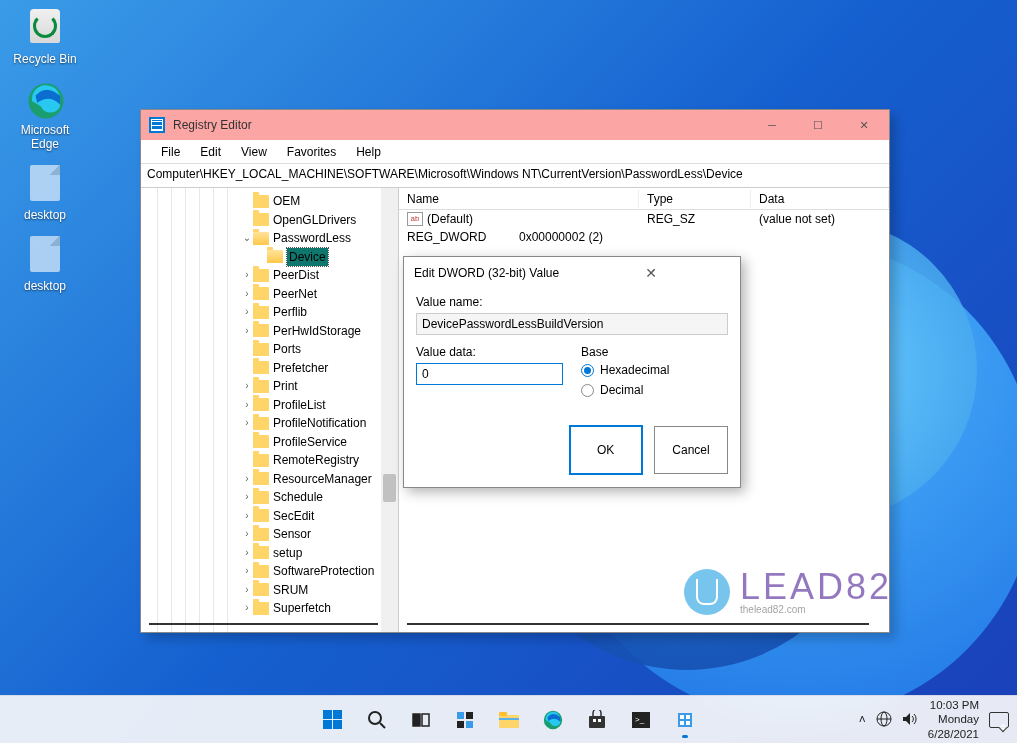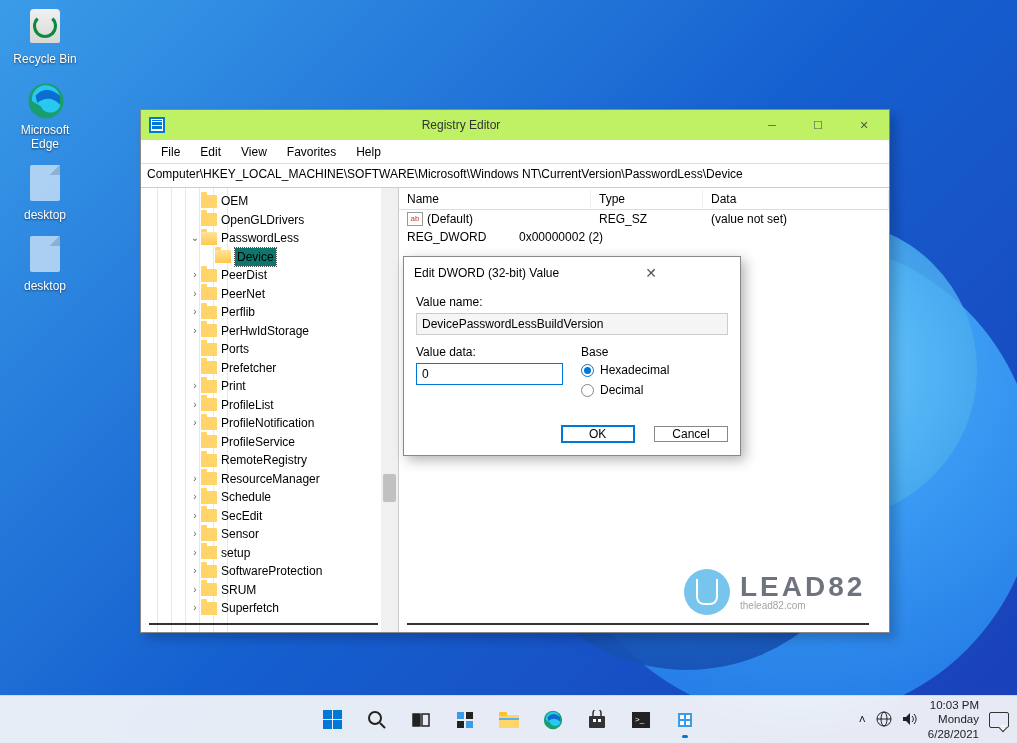--- a/index.html
+++ b/index.html
@@ -18,53 +18,53 @@
 .dicon .ico { width: 40px; height: 40px; margin: 0 auto 3px; position: relative; }
 .recycle { background: linear-gradient(#f0f0f0,#d8d8d8); border-radius: 4px 4px 2px 2px; width: 30px; height: 34px; margin: 3px auto; position: relative; }
 .recycle::before { content: ""; position: absolute; top: 5px; left: 50%; transform: translateX(-50%); width: 18px; height: 18px; border: 3px solid #0a8a3a; border-radius: 50%; border-top-color: transparent; }
 .edge-icon { position: relative; }
 .edge-icon svg { width: 42px; height: 42px; }
 .txt-icon { width: 30px; height: 36px; background: white; border-radius: 2px; margin: 2px auto; position: relative; opacity: .6; }
 .txt-icon::before { content:""; position:absolute; top:0; right:0; width:10px; height:10px; background: linear-gradient(135deg, transparent 50%, #ccc 50%); }
 
 
 .regedit { position: absolute; top: 109px; left: 140px; width: 750px; height: 524px; background: #fff; border: 1px solid #888; box-shadow: 6px 6px 10px rgba(0,0,0,.2); }
-.titlebar { height: 30px; display: flex; align-items: center; padding: 0 2px 0 8px; background: #bef264; text-align: center; }
+.titlebar { height: 30px; display: flex; align-items: center; padding: 0 2px 0 8px; background: #fca5a5; }
 .app-icon { width: 16px; height: 16px; background: #0078d7; margin-right: 8px; position: relative; }
 .app-icon::before { content:""; position:absolute; top:2px; left:2px; right:2px; bottom:2px; border:1px solid white; }
 .app-icon::after { content:""; position:absolute; top:50%; left:2px; right:2px; height:1px; background:white; box-shadow: 0 -4px 0 white, 0 4px 0 white; }
 .title { flex: 1; font-size: 12px; color: #333; }
 .winbtns { display: flex; }
 .winbtn { width: 46px; height: 30px; display: flex; align-items: center; justify-content: center; color: #555; font-size: 11px; cursor: pointer; }
 
 .menubar { height: 24px; display: flex; align-items: center; padding: 0 10px; border-bottom: 1px solid #ddd; font-size: 12px; }
 .menubar span { padding: 2px 10px; cursor: pointer; }
 
 .addrbar { height: 24px; border-bottom: 1px solid #ccc; padding: 3px 6px; font-size: 12px; background: #fff; white-space: nowrap; overflow: hidden; }
 
 .panes { display: flex; height: calc(100% - 78px); }
 .tree-pane { width: 258px; border-right: 1px solid #ccc; overflow: hidden; position: relative; padding: 4px 0; }
 .tree-scroll { position: absolute; right: 0; top: 0; width: 17px; height: 100%; background: #f0f0f0; }
 .tree-scroll .thumb { position: absolute; left: 2px; right: 2px; height: 28px; top: 286px; background: #c1c1c1; border-radius: 2px; }
 .list-pane { flex: 1; overflow: hidden; position: relative; }
 
-.tree { font-size: 12px; padding-left: 48px; line-height: 18.5px; position: relative; }
+.tree { font-size: 12px; padding-left: 100px; line-height: 18.5px; position: relative; }
 .tree-vbars { position: absolute; left: 0; top: 0; bottom: 0; }
 .vbar { position: absolute; top: 0; bottom: 0; width: 1px; background: #e8e8e8; }
 .tree-row { display: flex; align-items: center; white-space: nowrap; cursor: pointer; height: 18.5px; }
 .exp { width: 12px; text-align: center; color: #666; font-size: 10px; }
 .folder { width: 16px; height: 13px; background: #ffd469; border-radius: 1px 1px 0 0; margin-right: 4px; position: relative; }
 .folder::before { content:""; position:absolute; top:-3px; left:0; width:6px; height:3px; background:#ffd469; border-radius:1px 1px 0 0; }
 .folder.open { background: linear-gradient(#ffe39a,#ffc84a); }
 .sel { background: #0f766e; outline: 1px dotted #555; padding: 0 2px; }
 .tree-row.indent { padding-left: 14px; }
 
 .list-head { display: flex; font-size: 12px; border-bottom: 1px solid #ddd; height: 22px; align-items: center; background: #fff; }
 .list-head > div { padding: 2px 8px; border-right: 1px solid #eee; }
-.col-name { width: 192px; }
+.col-name { width: 240px; }
 .col-type { width: 112px; }
 .col-data { flex: 1; }
 .list-body { font-size: 12px; }
 .list-row { display: flex; height: 18px; align-items: center; }
 .list-row > div { padding: 0 8px; }
 .val-icon { width: 16px; height: 14px; display: inline-block; margin-right: 4px; vertical-align: middle; border: 1px solid #999; font-size: 8px; text-align: center; line-height: 12px; }
 .val-icon.sz { color: #c04040; }
 .val-icon.dw { color: #3060c0; }
 
 
@@ -76,30 +76,30 @@
 .dialog label { display: block; margin-bottom: 4px; }
 .dialog .txtro { width: 100%; border: 1px solid #ccc; background: #f5f5f5; padding: 3px 5px; margin-bottom: 10px; font-size: 12px; }
 .dialog .row { display: flex; gap: 18px; }
 .dialog .col { flex: 1; }
 .dialog input[type=text] { width: 100%; border: 1px solid #0078d7; padding: 3px 5px; font-size: 12px; outline: none; }
 .dialog .radio-row { display: flex; align-items: center; margin-bottom: 6px; }
 .dialog .radio { width: 13px; height: 13px; border: 1px solid #888; border-radius: 50%; margin-right: 6px; display: inline-flex; align-items: center; justify-content: center; }
 .dialog .radio.checked { border-color: #0078d7; }
 .dialog .radio.checked::after { content:""; width:7px; height:7px; background:#0078d7; border-radius:50%; }
 .dialog .btns { text-align: right; padding: 10px 12px 12px; }
-.dialog .btn { display: inline-block; min-width: 74px; padding: 0 12px; border: 1px solid #888; background: #fff; font-size: 12px; margin-left: 16px; cursor: pointer; text-align: center; }
+.dialog .btn { display: inline-block; min-width: 74px; padding: 16px 12px; border: 1px solid #888; background: #fff; font-size: 12px; margin-left: 8px; cursor: pointer; text-align: center; }
 .dialog .btn.primary { border: 2px solid #0078d7; }
 fieldset { border: none; padding: 0; margin: 0; }
 
 
 .watermark { position: absolute; bottom: 128px; left: 684px; display: flex; align-items: center; color: #333; opacity: .6; }
 .watermark .circle { width: 46px; height: 46px; border-radius: 50%; background: #1e9de0; margin-right: 10px; position: relative; }
 .watermark .circle::after { content:""; position:absolute; top:10px; left:12px; width:18px; height:24px; border:2px solid white; border-radius:0 0 8px 8px; border-top:none; }
 .watermark .txt { line-height: 1; }
-.watermark .big { font-size: 28px; letter-spacing: 3px; font-weight: 700; color: #0f172a; }
+.watermark .big { font-size: 36px; letter-spacing: 3px; font-weight: 400; color: #4c1d95; }
 .watermark .small { font-size: 10px; color: #666; }
 
 
 .taskbar { position: absolute; bottom: 0; left: 0; right: 0; height: 48px; background: rgba(248,248,250,.92); backdrop-filter: blur(10px); display: flex; align-items: center; border-top: 1px solid rgba(0,0,0,.08); }
 .tb-center { position: absolute; left: 50%; transform: translateX(-50%); display: flex; gap: 2px; }
 .tb-icon { width: 42px; height: 40px; display: flex; align-items: center; justify-content: center; border-radius: 4px; cursor: pointer; position: relative; }
 .tb-icon.active::after { content:""; position:absolute; bottom:2px; left:50%; transform:translateX(-50%); width:6px; height:3px; background:#0078d7; border-radius:2px; }
 .start { display: grid; grid-template: repeat(2,9px)/repeat(2,9px); gap:1px; }
 .start div { background: #0078d7; }
 .tb-right { position: absolute; right: 8px; display: flex; align-items: center; gap: 10px; font-size: 11.5px; color: #222; }

